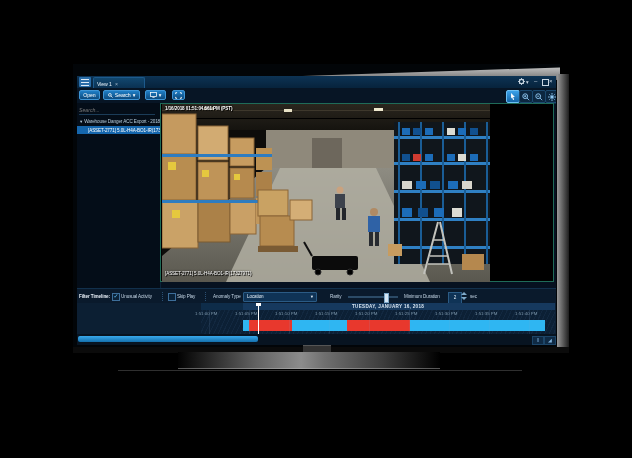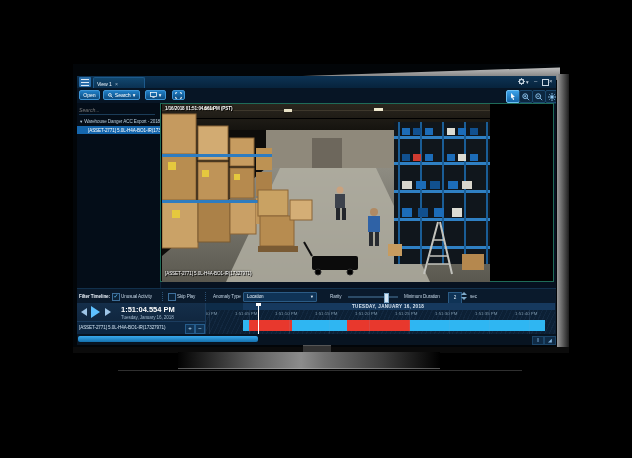--- a/index.html
+++ b/index.html
@@ -375,38 +375,20 @@
           <span class="tick" style="left: 154px;">1:51:20 PM</span>
           <div class="gridline" style="left: 208px;"></div>
           <span class="tick" style="left: 194px;">1:51:25 PM</span>
           <div class="gridline" style="left: 248px;"></div>
           <span class="tick" style="left: 234px;">1:51:30 PM</span>
           <div class="gridline" style="left: 288px;"></div>
           <span class="tick" style="left: 274px;">1:51:35 PM</span>
           <div class="gridline" style="left: 328px;"></div>
           <span class="tick" style="left: 314px;">1:51:40 PM</span>
         </div>
-      <div class="abs" id="tl-left">
-        <div class="abs" style="left:4px;top:5px;">
-            <div class="tri-l"></div>
-          </div>
-        <div class="abs" style="left:14px;top:3px;">
-            <div class="tri-r tri-big"></div>
-          </div>
-        <div class="abs" style="left:28px;top:5px;">
-            <div class="tri-r"></div>
-          </div>
-        <div id="pb-time">1:51:04.554 PM</div>
-        <div class="t4" id="pb-date">Tuesday, January 16, 2018</div>
-        <div id="cam-row">
-          <span class="rowlbl t4">[ASSET-2771] 5.0L-H4A-BO1-IR(17327971)</span>
-          <span class="mini" style="left:108px;">+</span>
-          <span class="mini" style="left:118px;">−</span>
-        </div>
-      </div>
     </div>
 
     <div class="abs" id="scrollrow">
       <div id="scroll-thumb"></div>
       <span class="scrollbtn" style="left:455px;">‖</span>
       <span class="scrollbtn" style="left:467px;">◢</span>
     </div>
 
   </div>
 

